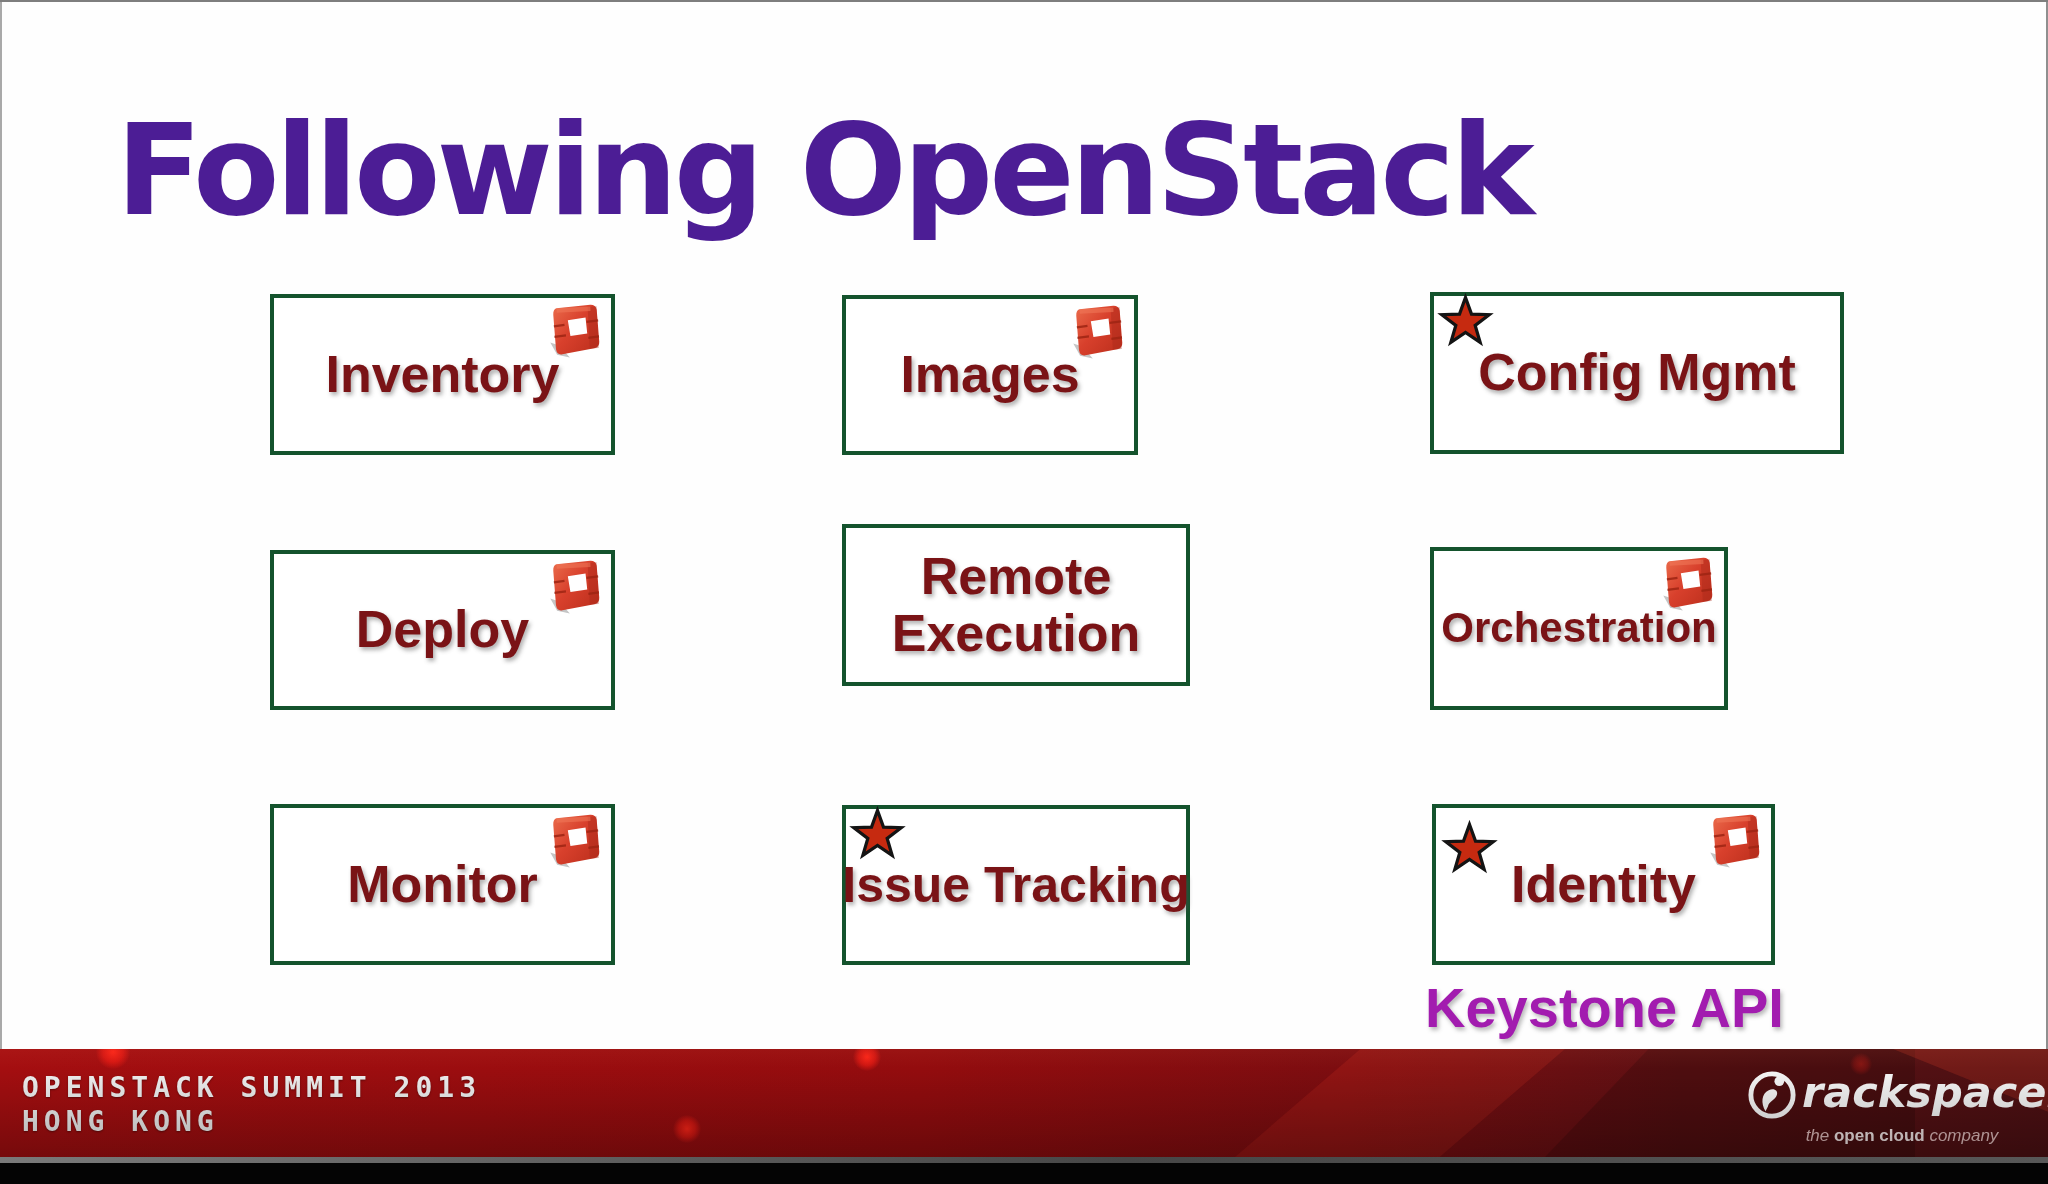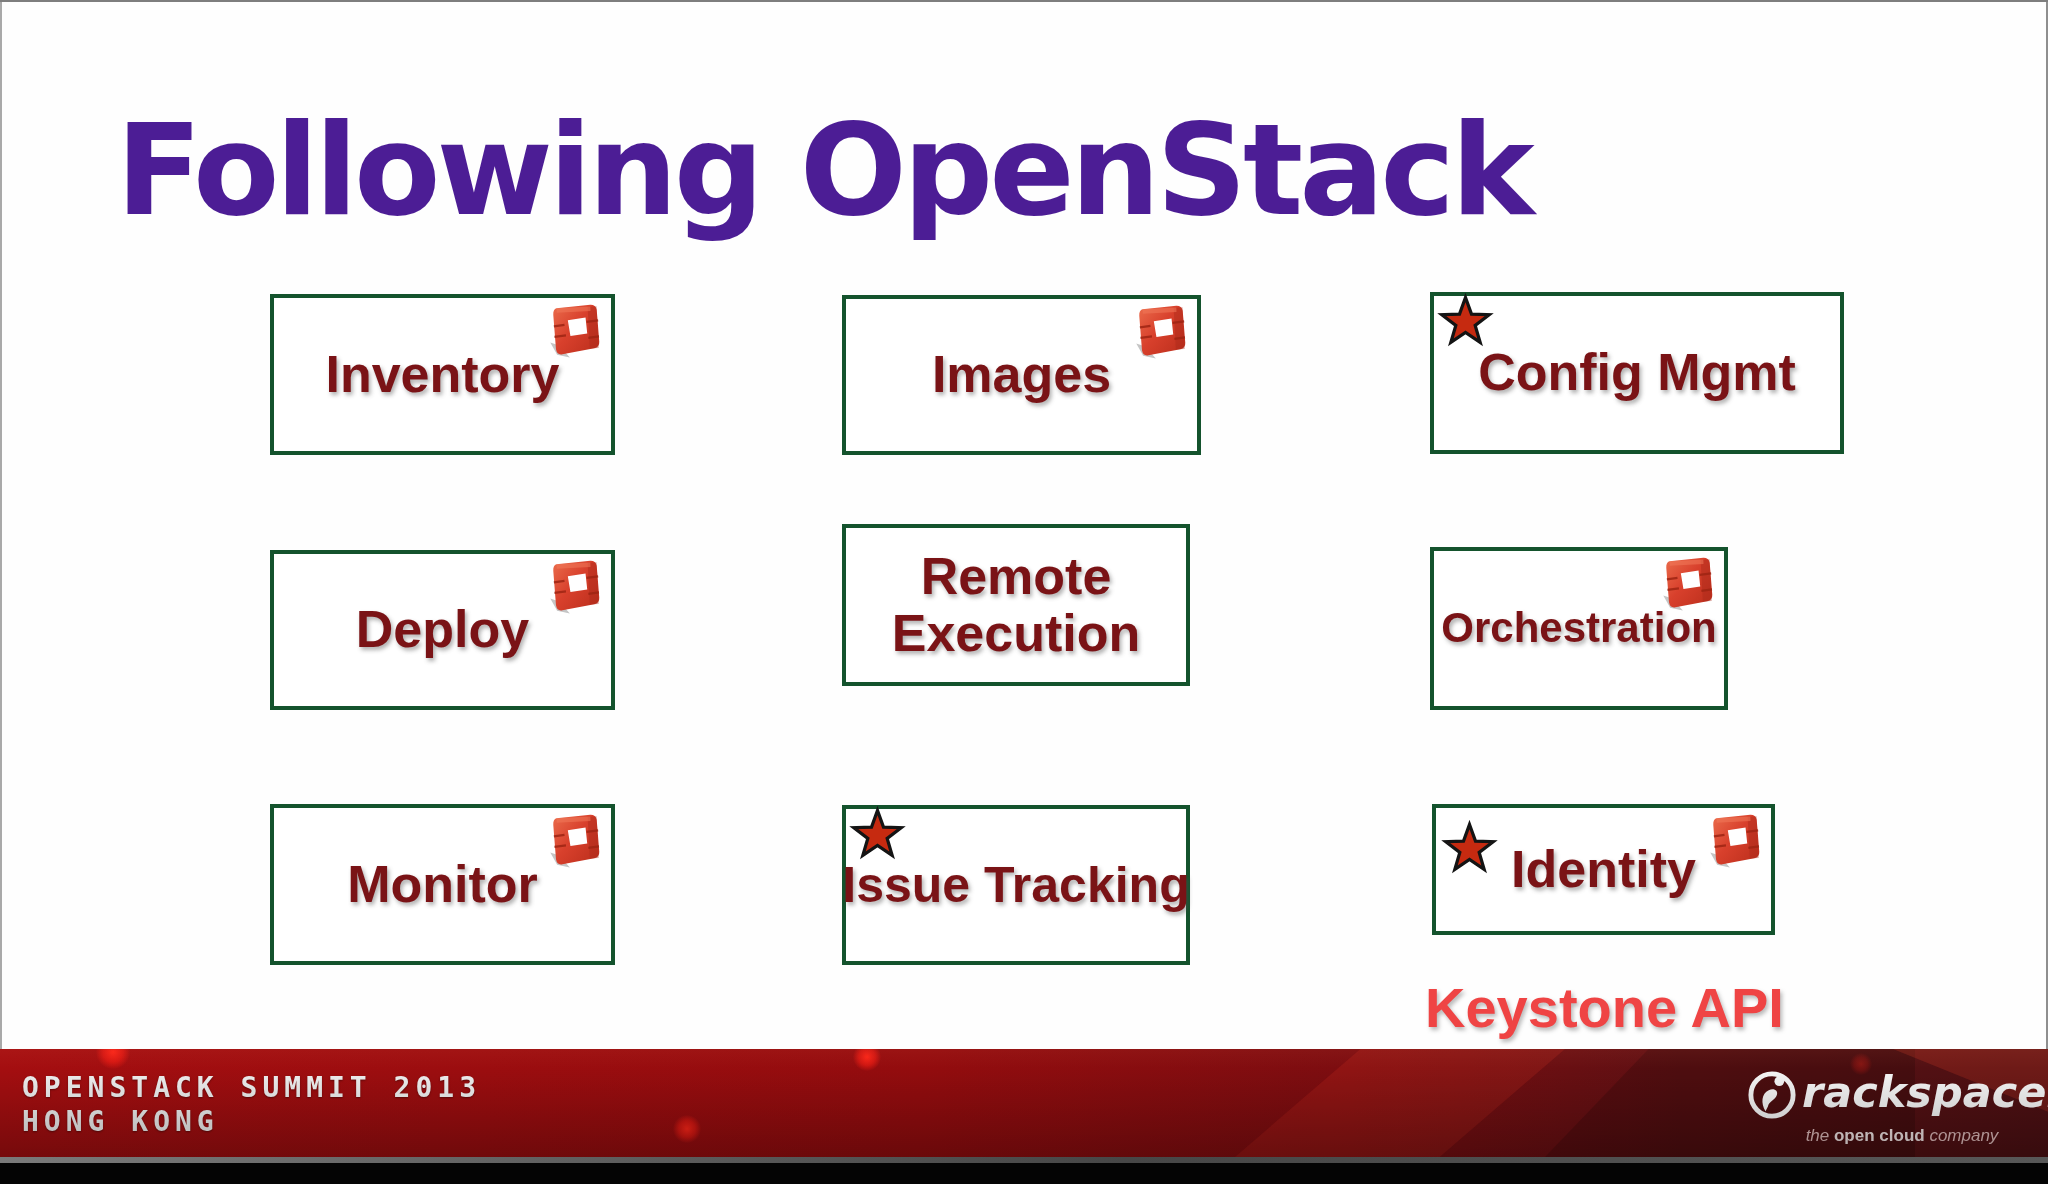--- a/index.html
+++ b/index.html
@@ -30,21 +30,21 @@
     text-shadow:2px 3px 4px rgba(80,80,80,0.45);
   }
   .b4 .label{white-space:normal;max-width:300px;}
   .b5 .label{font-size:42px;}
   .b7 .label{font-size:50px;}
   .icon-cube{position:absolute;top:4px;right:7px;width:57px;height:57px;transform:rotate(-3deg);}
   .icon-star{position:absolute;top:-5px;left:1px;width:61px;height:59px;}
   .b8 .icon-star{top:10px;left:3px;}
   .keystone{
     position:absolute;left:1425px;top:978px;width:355px;
-    font-size:56px;font-weight:700;color:#ef4444;text-align:center;
+    font-size:56px;font-weight:700;color:#a21caf;text-align:center;
     line-height:1;white-space:nowrap;
     text-shadow:2px 3px 4px rgba(80,80,80,0.4);
   }
   
   .footer{
     position:absolute;left:0;top:1047px;width:2048px;height:108px;
     overflow:hidden;
     background:linear-gradient(to right,#a40e10 0%,#930c0e 45%,#7c0d10 66%,#5e1013 82%,#4c1013 100%);
   }
   .footer::after{
@@ -113,21 +113,21 @@
 
   <h1 class="title">Following OpenStack</h1>
 
   <div class="box b0" style="left:270px;top:292px;width:345px;height:161px">
     <svg class="icon-cube">
         <use href="#sym-cube"></use>
       </svg>
     <span class="label">Inventory</span>
   </div>
 
-  <div class="box b1" style="left:842px;top:293px;width:359px;height:160px">
+  <div class="box b1" style="left:842px;top:293px;width:296px;height:160px">
     <svg class="icon-cube">
         <use href="#sym-cube"></use>
       </svg>
     <span class="label">Images</span>
   </div>
 
   <div class="box b2" style="left:1430px;top:290px;width:414px;height:162px">
     <svg class="icon-star">
         <use href="#sym-star"></use>
       </svg>
@@ -159,21 +159,21 @@
     <span class="label">Monitor</span>
   </div>
 
   <div class="box b7" style="left:842px;top:803px;width:348px;height:160px">
     <svg class="icon-star">
         <use href="#sym-star"></use>
       </svg>
     <span class="label">Issue Tracking</span>
   </div>
 
-  <div class="box b8" style="left:1432px;top:802px;width:343px;height:131px">
+  <div class="box b8" style="left:1432px;top:802px;width:343px;height:161px">
     <svg class="icon-star">
         <use href="#sym-star"></use>
       </svg>
     <svg class="icon-cube">
         <use href="#sym-cube"></use>
       </svg>
     <span class="label">Identity</span>
   </div>
 
   <div class="keystone">Keystone API</div>

